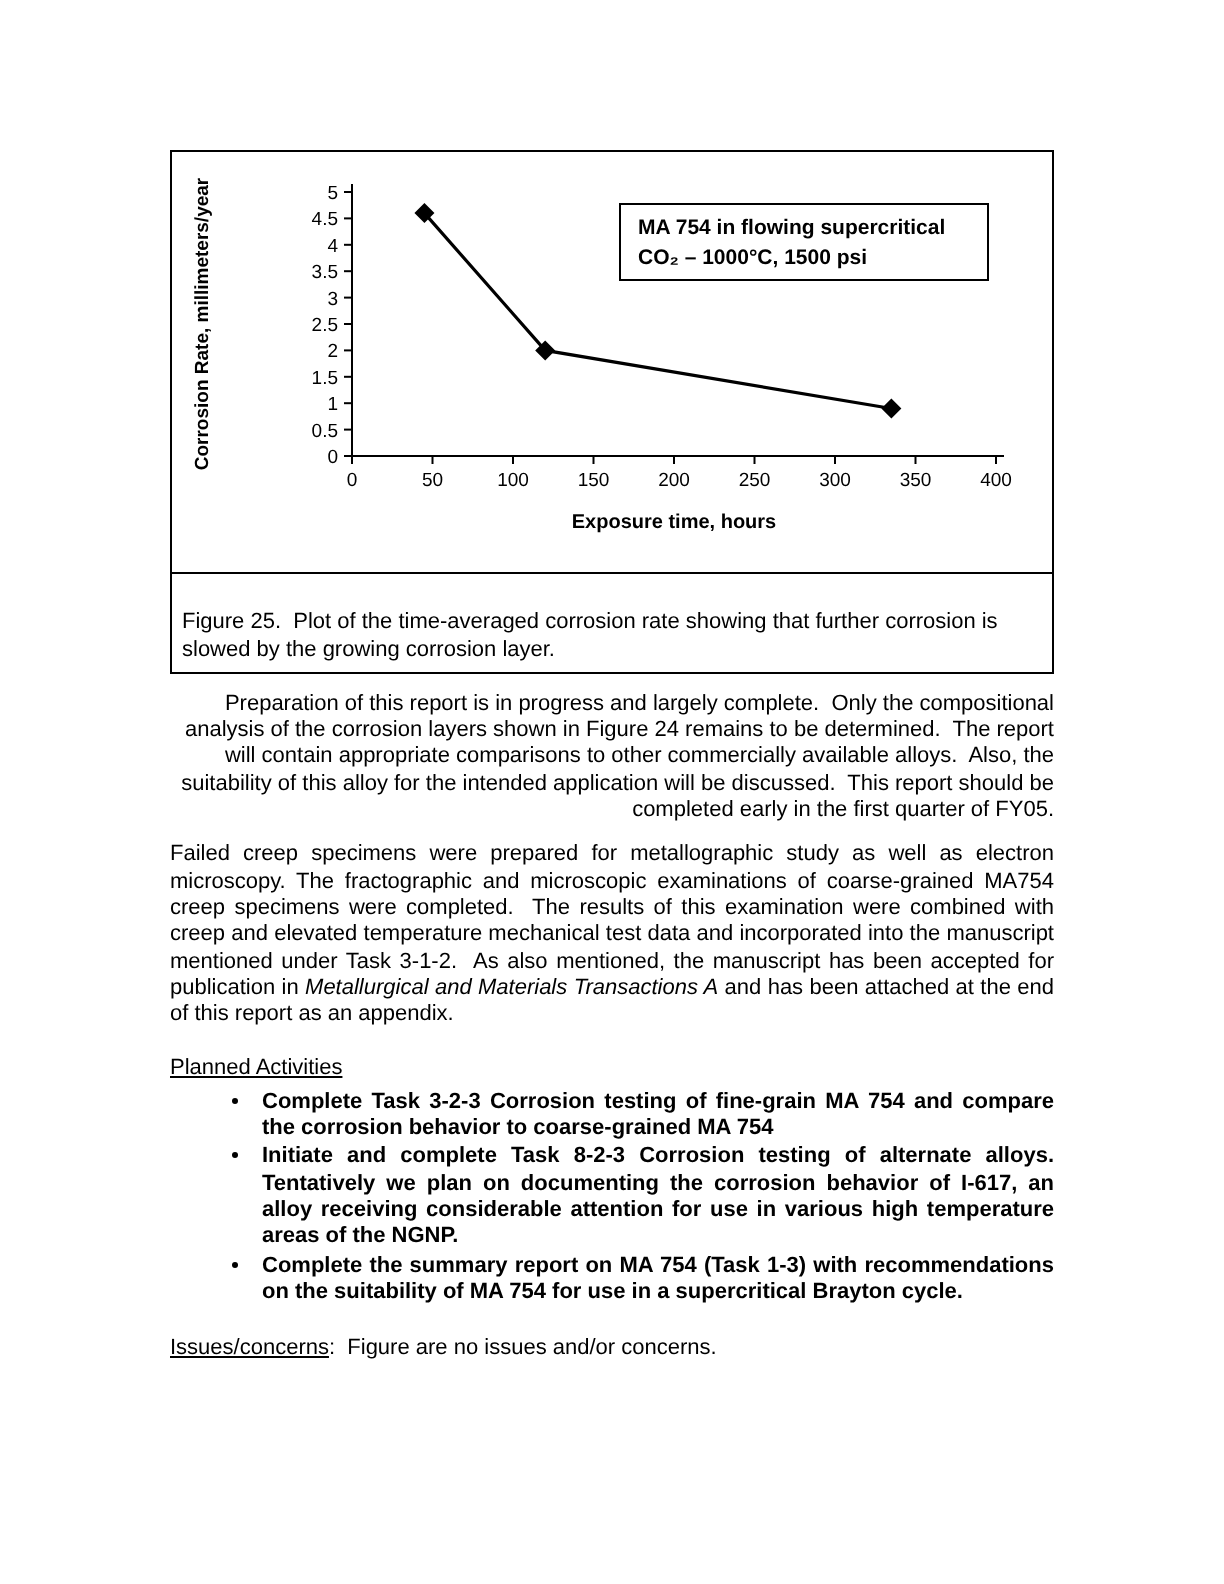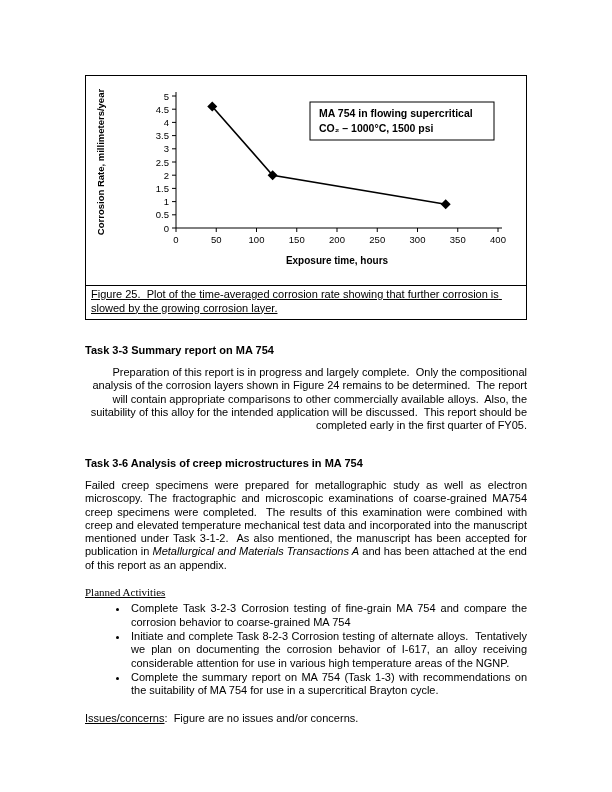--- a/index.html
+++ b/index.html
@@ -12,49 +12,48 @@
     color:#000000;
     font-family:"Liberation Sans", sans-serif;
     font-size:11px;
     line-height:1.21;
     overflow:hidden;
   }
   .figure-box { border:1px solid #000; }
   .chart-area { padding:8px 2px 2px 2px; }
   .figure-caption {
     border-top:1px solid #000;
-    padding:2px 5px 4px 5px;
+    padding:18px 5px 4px 5px;
     white-space:pre-wrap;
-    text-decoration:underline;
   }
   .heading {
     font-weight:bold;
     margin:24px 0 0 0;
   }
   .body-text {
     margin:9px 0 0 0;
     white-space:pre-wrap;
     text-align:right;
   }
   .justify { text-align:justify; }
   .underlined-head {
     margin:14px 0 0 0;
     text-decoration:underline;
-    font-family:Liberation Serif, serif;
   }
   ul.bullets {
     margin:3px 0 0 0;
     padding:0 0 0 44px;
     list-style-type:disc;
   }
   ul.bullets li {
     padding-left:2px;
     text-align:justify;
     white-space:pre-wrap;
     margin:0 0 1px 0;
+    font-weight:bold;
   }
   .issues { margin:15px 0 0 0; white-space:pre-wrap; }
   .underline { text-decoration:underline;margin-top:23px; }
   .page-number {
     position:absolute;
     left:0; right:0;
     bottom:26px;
     text-align:center;
   }
   svg text { font-family:"Liberation Sans", sans-serif; fill:#000; }
@@ -116,25 +115,23 @@
           <text x="16" y="78" transform="rotate(-90 16 78)" text-anchor="middle" font-size="9.5" font-weight="bold">Corrosion Rate, millimeters/year</text>
           <text x="249" y="180" text-anchor="middle" font-size="10" font-weight="bold">Exposure time, hours</text>
           <rect x="222" y="18" width="184" height="38" fill="#fff" stroke="#000" stroke-width="1"></rect>
           <text x="231" y="33" font-size="10.5" font-weight="bold" font-family="&quot;Liberation Serif&quot;,&quot;DejaVu Serif&quot;,serif">MA 754 in flowing supercritical</text>
           <text x="231" y="48" font-size="10.5" font-weight="bold" font-family="&quot;Liberation Serif&quot;,&quot;DejaVu Serif&quot;,serif">CO₂ – 1000°C, 1500 psi</text>
         </svg>
     </div>
     <div class="figure-caption">Figure 25.  Plot of the time-averaged corrosion rate showing that further corrosion is slowed by the growing corrosion layer.</div>
   </div>
 
-  <p class="heading">Task 3-3 Summary report on MA 754</p>
 
   <p class="body-text">Preparation of this report is in progress and largely complete.  Only the compositional analysis of the corrosion layers shown in Figure 24 remains to be determined.  The report will contain appropriate comparisons to other commercially available alloys.  Also, the suitability of this alloy for the intended application will be discussed.  This report should be completed early in the first quarter of FY05.</p>
 
-  <p class="heading">Task 3-6 Analysis of creep microstructures in MA 754</p>
 
   <p class="body-text justify"><span>Failed creep specimens were prepared for metallographic study as well as electron microscopy. The fractographic and microscopic examinations of coarse-grained MA754 creep specimens were completed.  The results of this examination were combined with creep and elevated temperature mechanical test data and incorporated into the manuscript mentioned under Task 3-1-2.  As also mentioned, the manuscript has been accepted for publication in </span><i>Metallurgical and Materials Transactions A</i><span> and has been attached at the end of this report as an appendix.</span></p>
 
   <p class="underlined-head">Planned Activities</p>
 
   <ul class="bullets">
     <li>Complete Task 3-2-3 Corrosion testing of fine-grain MA 754 and compare the corrosion behavior to coarse-grained MA 754</li>
     <li>Initiate and complete Task 8-2-3 Corrosion testing of alternate alloys.  Tentatively we plan on documenting the corrosion behavior of I-617, an alloy receiving considerable attention for use in various high temperature areas of the NGNP.</li>
     <li>Complete the summary report on MA 754 (Task 1-3) with recommendations on the suitability of MA 754 for use in a supercritical Brayton cycle.</li>
   </ul>

